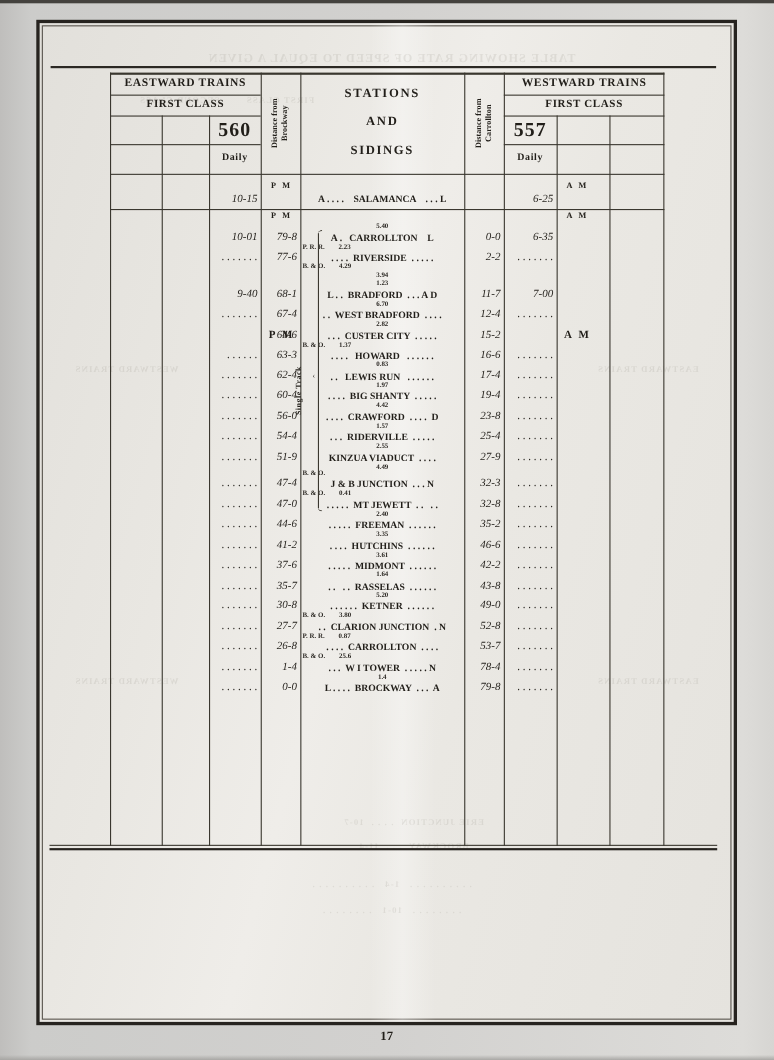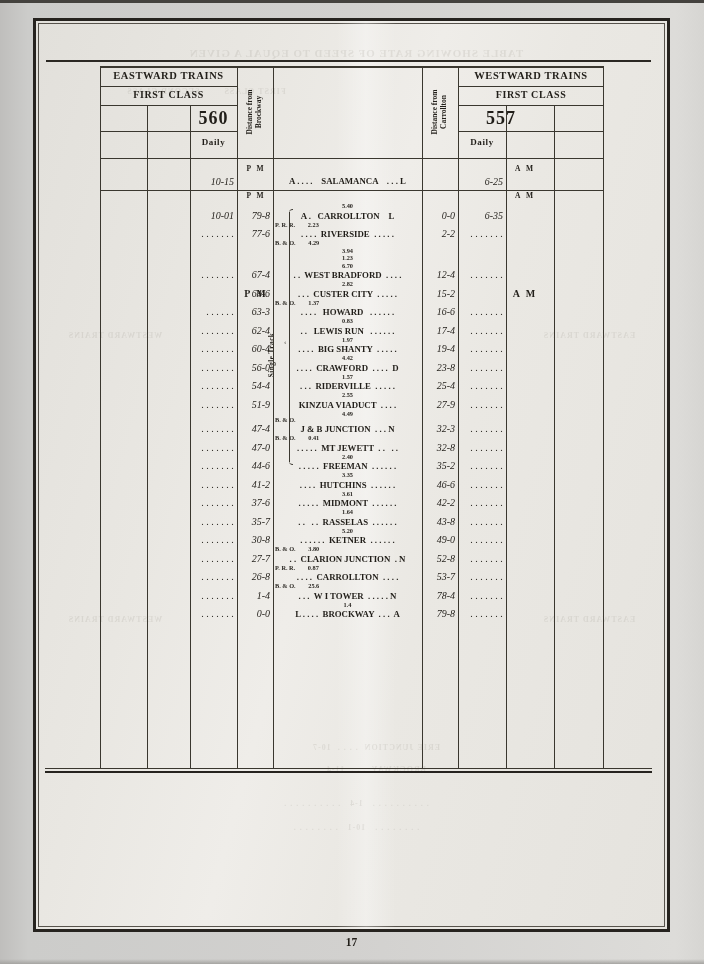--- a/index.html
+++ b/index.html
@@ -95,29 +95,32 @@
     <div class="abs hdr trains" style="left:2px;top:4px;width:133px;">EASTWARD TRAINS</div>
     <div class="abs hdr fclass" style="left:2px;top:23px;width:133px;">FIRST CLASS</div>
     <div class="abs hdr tno" style="left:90px;top:42px;width:47px;">560</div>
     <div class="abs hdr daily" style="left:90px;top:71px;width:47px;">Daily</div>
 
     <div class="rotbox" style="left:137px;top:0;width:36px;height:92px;">
       <div class="rot" style="left:-28px;top:36px;width:92px;height:20px;">Distance from
 Brockway</div>
     </div>
 
+    <div class="abs stations-head" style="left:173px;top:6px;width:149px;">STATIONS
+AND
+SIDINGS</div>
 
     <div class="rotbox" style="left:322px;top:0;width:36px;height:92px;">
       <div class="rot" style="left:-28px;top:36px;width:92px;height:20px;">Distance from
 Carrollton</div>
     </div>
 
     <div class="abs hdr trains" style="left:360px;top:4px;width:142px;">WESTWARD TRAINS</div>
     <div class="abs hdr fclass" style="left:360px;top:23px;width:142px;">FIRST CLASS</div>
-    <div class="abs hdr tno" style="left:358px;top:42px;width:48px;padding-left:19px;">557</div>
+    <div class="abs hdr tno" style="left:358px;top:42px;width:48px;">557</div>
     <div class="abs hdr daily" style="left:358px;top:71px;width:48px;">Daily</div>
 
     <div class="salblock">
       <span class="cell east mer" style="bottom:17px;">P M</span>
       <span class="cell west mer" style="bottom:17px;">A M</span>
       <span class="cell east tval" style="bottom:3px;">10-15</span>
       <span class="cell st" style="bottom:4px;">A . . . .    SALAMANCA    . . . L</span>
       <span class="cell west tval" style="bottom:3px;">6-25</span>
     </div>
 
@@ -147,20 +150,27 @@
           <span class="cell west tcell">. . . . . . .</span>
         </div>
         <div class="gap">
           <div class="owner">B. &amp; O.        4.29</div>
         </div>
         <div class="gap">
           <div>3.94</div>
         </div>
         <div class="gap">
           <div>1.23</div>
+        </div>
+        <div class="srow">
+          <span class="cell east tcell">9-40</span>
+          <span class="cell mb tcell">68-1</span>
+          <span class="cell st">L . .  BRADFORD  . . . A D</span>
+          <span class="cell mc tcell">11-7</span>
+          <span class="cell west tcell">7-00</span>
         </div>
         <div class="gap">
           <div>6.70</div>
         </div>
         <div class="srow">
           <span class="cell east tcell">. . . . . . .</span>
           <span class="cell mb tcell">67-4</span>
           <span class="cell st">. .  WEST BRADFORD  . . . .</span>
           <span class="cell mc tcell">12-4</span>
           <span class="cell west tcell">. . . . . . .</span>

